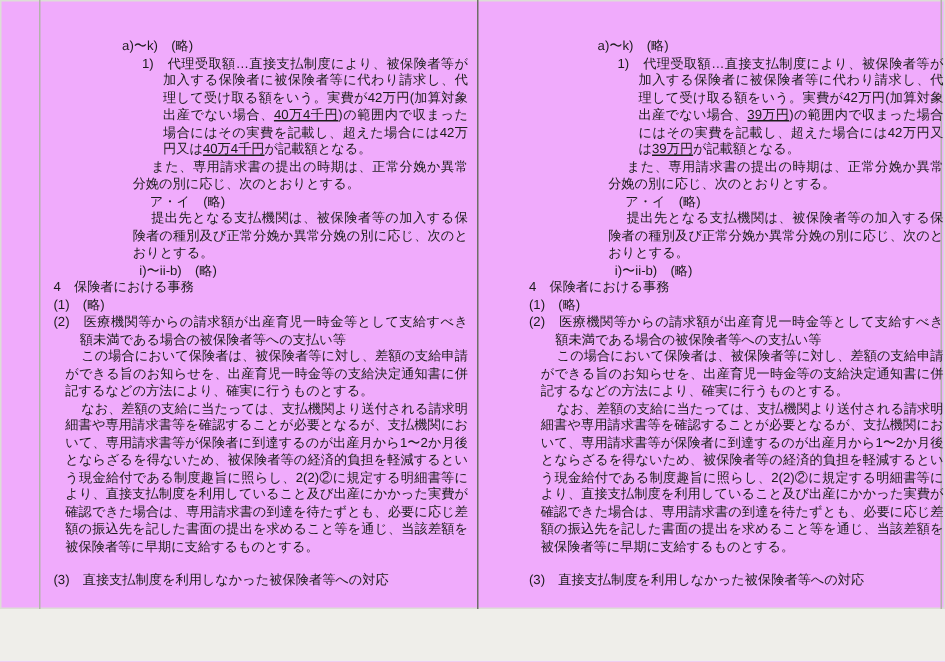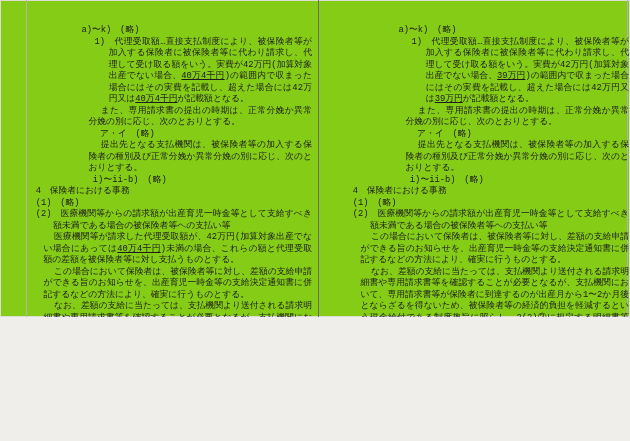--- a/index.html
+++ b/index.html
@@ -1,23 +1,23 @@
 <!DOCTYPE html>
 <html><head>
 <meta charset="utf-8">
 <style>
   * { margin: 0; padding: 0; box-sizing: border-box; }
   html, body { width: 630px; height: 441px; }
   body { background: #efeeea; }
   .page {
     position: relative;
-    width: 630px; height: 317px;
-    background: #84cc16;
+    width: 630px; height: 406px;
+    background: #f0abfc;
     overflow: hidden;
-    font-family: Liberation Mono, monospace;
+    font-family: Liberation Sans, sans-serif;
     color: #1c1c1c;
     box-shadow: inset 0 0 0 1px #ddddd6;
   }
   .vline { position: absolute; top: 0; bottom: 0; width: 1px; }
   .vline-left   { left: 26px;  background: #b3b3ab; }
   .vline-right  { left: 627px; background: #b3b3ab; }
   .vline-center { left: 318px; background: #6e6e67; }
   .col {
     position: absolute;
     top: 25px;
@@ -42,21 +42,20 @@
   <div class="col col-left">
       <p class="para" style="padding-left: 5.5em; text-indent: 0em;"><span>a)〜k)　(略)</span></p>
       <p class="para" style="padding-left: 8.6em; text-indent: -1.6em;"><span>1)　代理受取額…直接支払制度により、被保険者等が加入する保険者に被保険者等に代わり請求し、代理して受け取る額をいう。実費が42万円(加算対象出産でない場合、</span><span class="u">40万4千円</span><span>)の範囲内で収まった場合にはその実費を記載し、超えた場合には42万円又は</span><span class="u">40万4千円</span><span>が記載額となる。</span></p>
       <p class="para" style="padding-left: 6.3em; text-indent: 1.4em;"><span>また、専用請求書の提出の時期は、正常分娩か異常分娩の別に応じ、次のとおりとする。</span></p>
       <p class="para" style="padding-left: 7.6em; text-indent: 0em;"><span>ア・イ　(略)</span></p>
       <p class="para" style="padding-left: 6.3em; text-indent: 1.4em;"><span>提出先となる支払機関は、被保険者等の加入する保険者の種別及び正常分娩か異常分娩の別に応じ、次のとおりとする。</span></p>
       <p class="para" style="padding-left: 6.8em; text-indent: 0em;"><span>i)〜ii-b)　(略)</span></p>
       <p class="para" style="padding-left: 0.3em; text-indent: 0em;"><span>4　保険者における事務</span></p>
       <p class="para" style="padding-left: 0.3em; text-indent: 0em;"><span>(1)　(略)</span></p>
       <p class="para" style="padding-left: 2.3em; text-indent: -2em;"><span>(2)　医療機関等からの請求額が出産育児一時金等として支給すべき額未満である場合の被保険者等への支払い等</span></p>
-      <p class="para" style="padding-left: 1.2em; text-indent: 1.2em;"><span>医療機関等が請求した代理受取額が、42万円(加算対象出産でない場合にあっては</span><span class="u">40万4千円</span><span>)未満の場合、これらの額と代理受取額の差額を被保険者等に対し支払うものとする。</span></p>
       <p class="para" style="padding-left: 1.2em; text-indent: 1.2em;"><span>この場合において保険者は、被保険者等に対し、差額の支給申請ができる旨のお知らせを、出産育児一時金等の支給決定通知書に併記するなどの方法により、確実に行うものとする。</span></p>
       <p class="para" style="padding-left: 1.2em; text-indent: 1.2em;"><span>なお、差額の支給に当たっては、支払機関より送付される請求明細書や専用請求書等を確認することが必要となるが、支払機関において、専用請求書等が保険者に到達するのが出産月から1〜2か月後とならざるを得ないため、被保険者等の経済的負担を軽減するという現金給付である制度趣旨に照らし、2(2)②に規定する明細書等により、直接支払制度を利用していること及び出産にかかった実費が確認できた場合は、専用請求書の到達を待たずとも、必要に応じ差額の振込先を記した書面の提出を求めること等を通じ、当該差額を被保険者等に早期に支給するものとする。</span></p>
       <p class="para" style="padding-left: 2.3em; text-indent: -2em; margin-top: 11px;"><span>(3)　直接支払制度を利用しなかった被保険者等への対応</span></p>
     </div>
   <div class="col col-right">
       <p class="para" style="padding-left: 5.5em; text-indent: 0em;"><span>a)〜k)　(略)</span></p>
       <p class="para" style="padding-left: 8.6em; text-indent: -1.6em;"><span>1)　代理受取額…直接支払制度により、被保険者等が加入する保険者に被保険者等に代わり請求し、代理して受け取る額をいう。実費が42万円(加算対象出産でない場合、</span><span class="u">39万円</span><span>)の範囲内で収まった場合にはその実費を記載し、超えた場合には42万円又は</span><span class="u">39万円</span><span>が記載額となる。</span></p>
       <p class="para" style="padding-left: 6.3em; text-indent: 1.4em;"><span>また、専用請求書の提出の時期は、正常分娩か異常分娩の別に応じ、次のとおりとする。</span></p>
       <p class="para" style="padding-left: 7.6em; text-indent: 0em;"><span>ア・イ　(略)</span></p>
       <p class="para" style="padding-left: 6.3em; text-indent: 1.4em;"><span>提出先となる支払機関は、被保険者等の加入する保険者の種別及び正常分娩か異常分娩の別に応じ、次のとおりとする。</span></p>

